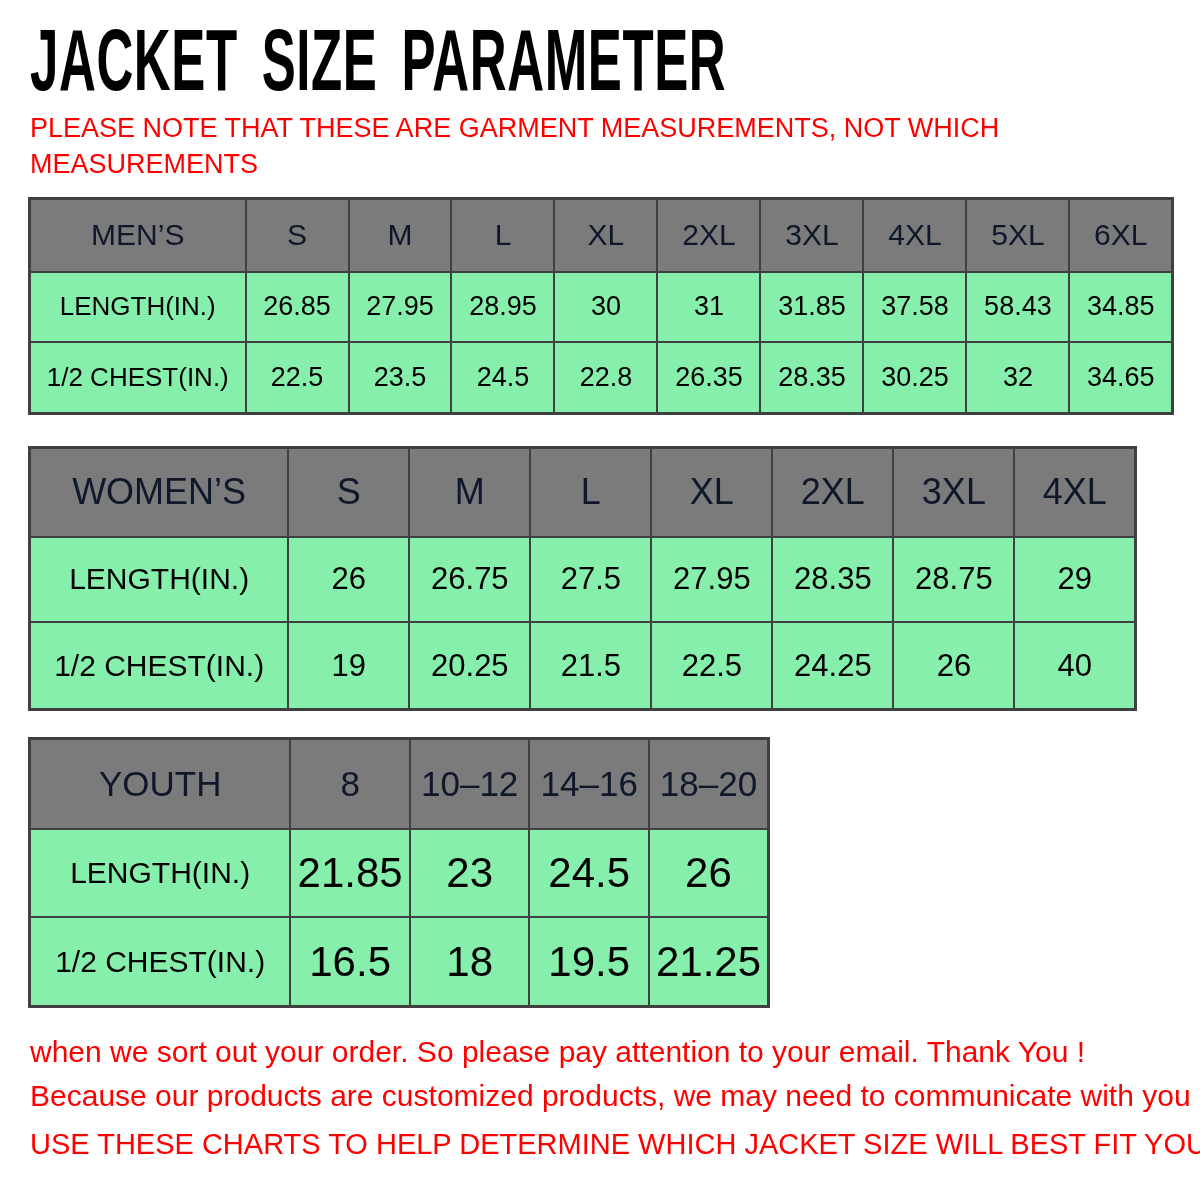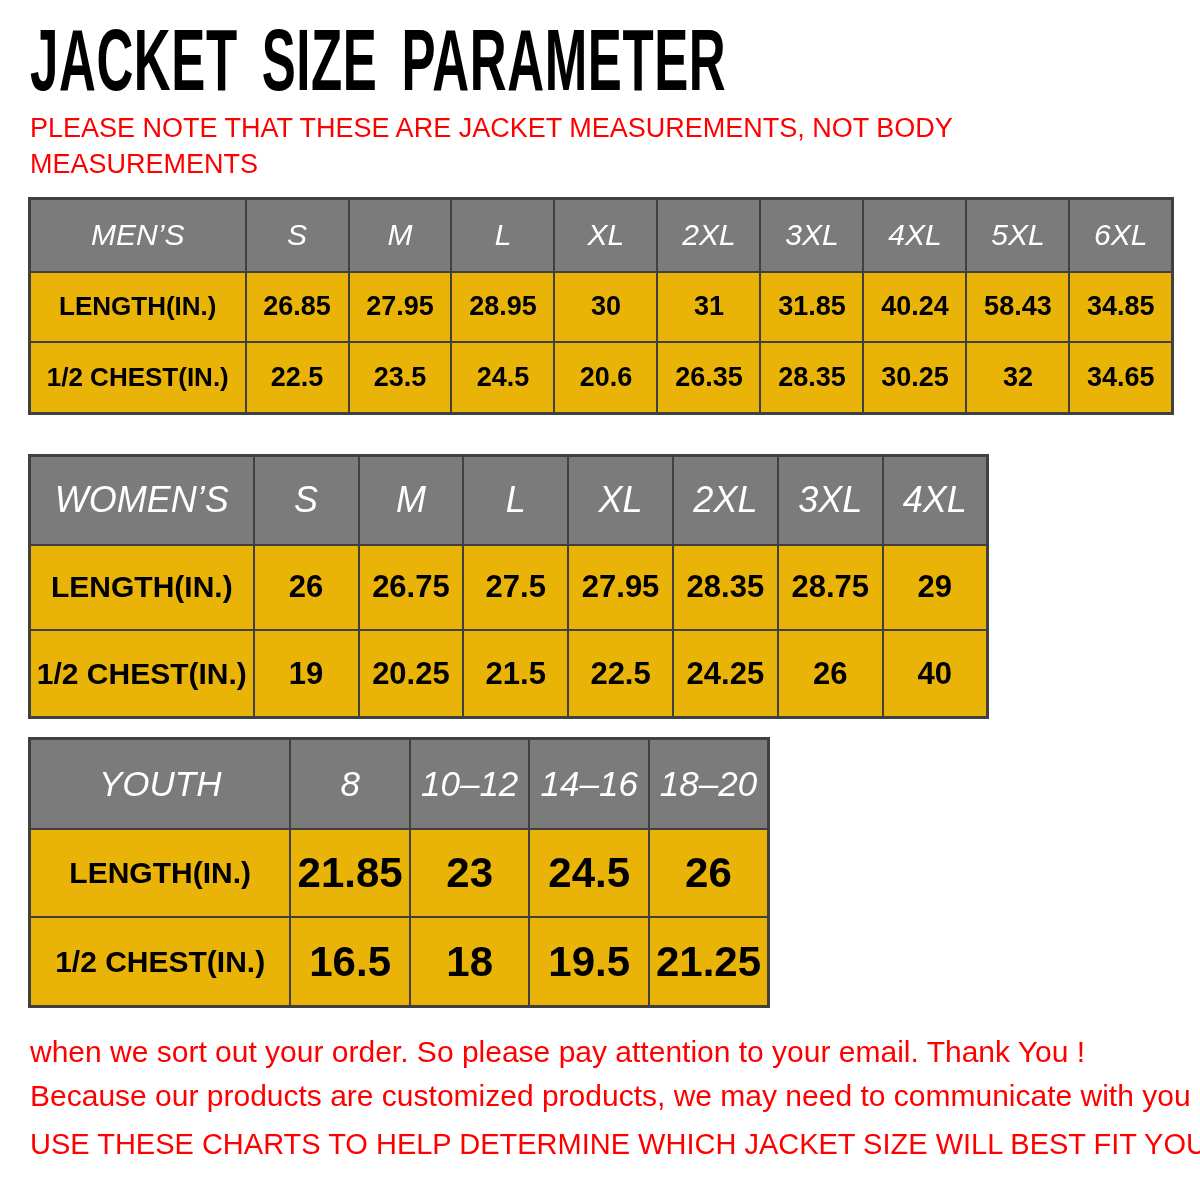--- a/index.html
+++ b/index.html
@@ -35,31 +35,31 @@
     border-collapse:collapse;table-layout:fixed;
     border:3px solid var(--border);
   }
   .tbl th,.tbl td{
     border:2px solid var(--border);
     text-align:center;vertical-align:middle;
     overflow:hidden;white-space:nowrap;
   }
   .tbl th{
     background:var(--header-bg);
-    color:#ffffff;font-weight:400;font-style:italic;
-  }
-  .tbl td{background:#eab308;color:var(--ink);font-weight:bold;}
+    color:#0f172a;font-weight:400;
+  }
+  .tbl td{background:#86efac;color:var(--ink);}
   
   .tbl-mens{top:197px;width:1146px;height:218px;}
   .tbl-mens th{height:73px;font-size:30px;}
   .tbl-mens th.first{width:18.9%;}
   .tbl-mens td{font-size:27px;}
   .tbl-mens td.label{font-size:26px;}
   
-  .tbl-womens{top:446px;width:961px;height:265px;margin-top:8px;}
+  .tbl-womens{top:446px;width:1109px;height:265px;}
   .tbl-womens th{height:89px;font-size:36px;}
   .tbl-womens th.first{width:23.4%;}
   .tbl-womens td{font-size:31px;}
   .tbl-womens td.label{font-size:30px;}
   
   .tbl-youth{top:737px;width:742px;height:271px;}
   .tbl-youth th{height:90px;font-size:35px;text-align:center;}
   .tbl-youth th.first{width:35.3%;}
   .tbl-youth td{font-size:42px;}
   .tbl-youth td.label{font-size:30px;}
@@ -75,21 +75,21 @@
   }
 </style>
 </head>
 <body>
 
 <div class="canvas">
 
   <div class="page-title">JACKET SIZE PARAMETER</div>
 
   <div class="top-note">
-    <div>PLEASE NOTE THAT THESE ARE JACKET MEASUREMENTS, NOT BODY</div>
+    <div>PLEASE NOTE THAT THESE ARE GARMENT MEASUREMENTS, NOT WHICH</div>
     <div>MEASUREMENTS</div>
   </div>
 
   <div class="tbl tbl-mens">
       <table>
         <tbody>
           <tr>
             <th class="first">MEN’S</th>
             <th>S</th>
             <th>M</th>
@@ -102,30 +102,30 @@
             <th>6XL</th>
           </tr>
           <tr>
             <td class="label first">LENGTH(IN.)</td>
             <td>26.85</td>
             <td>27.95</td>
             <td>28.95</td>
             <td>30</td>
             <td>31</td>
             <td>31.85</td>
-            <td>40.24</td>
+            <td>37.58</td>
             <td>58.43</td>
             <td>34.85</td>
           </tr>
           <tr>
             <td class="label first">1/2 CHEST(IN.)</td>
             <td>22.5</td>
             <td>23.5</td>
             <td>24.5</td>
-            <td>20.6</td>
+            <td>22.8</td>
             <td>26.35</td>
             <td>28.35</td>
             <td>30.25</td>
             <td>32</td>
             <td>34.65</td>
           </tr>
         </tbody>
       </table>
     </div>
   <div class="tbl tbl-womens">

